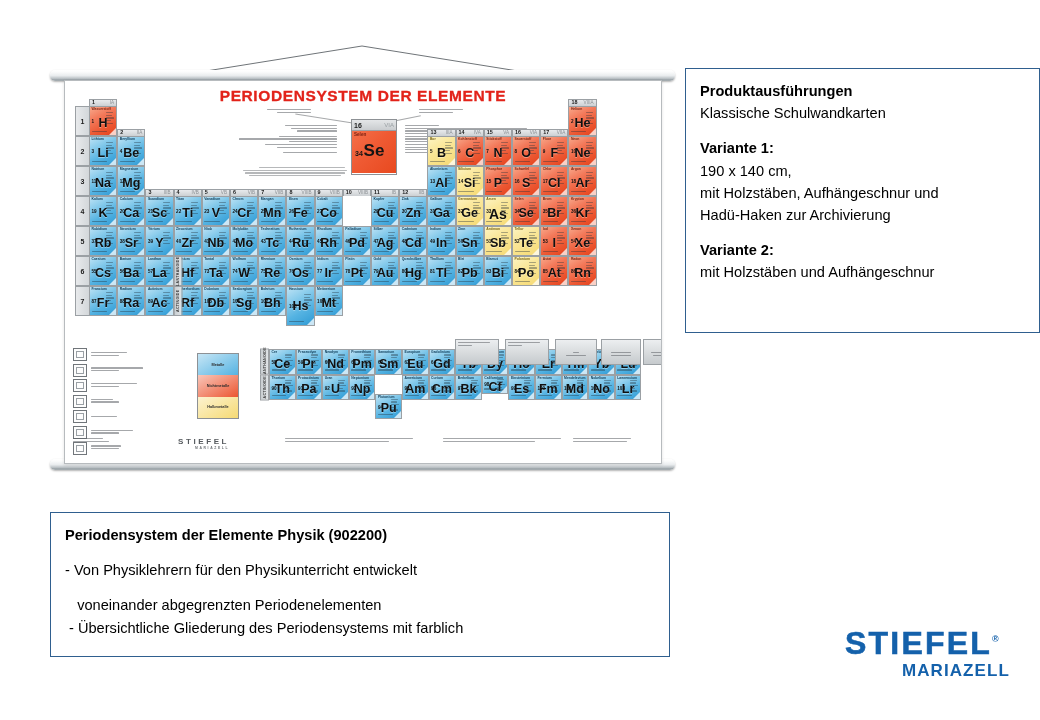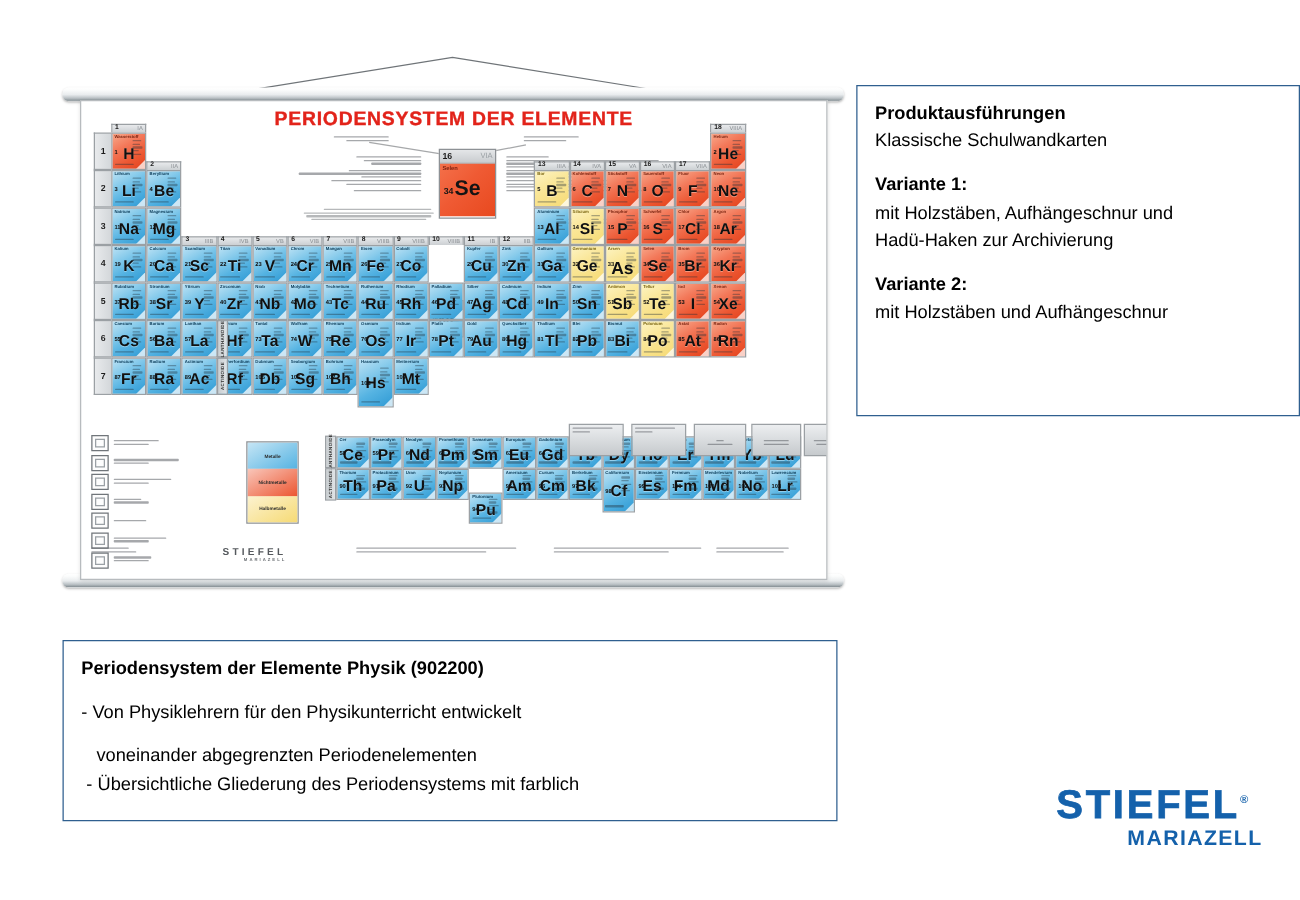--- a/index.html
+++ b/index.html
@@ -2001,21 +2001,21 @@
             <span class="microline micro" style="width: 6px; opacity: 0.38; background: rgb(34, 48, 58);"></span>
             <span class="microline micro" style="width: 8px; opacity: 0.38; background: rgb(34, 48, 58);"></span>
             <span class="microline micro" style="width: 5px; opacity: 0.38; background: rgb(34, 48, 58);"></span>
             <span class="microline micro" style="width: 7px; opacity: 0.38; background: rgb(34, 48, 58);"></span>
           </div>
           <div class="brow">
             <span class="microline micro" style="width: 14.63px; opacity: 0.4; background: rgb(34, 48, 58);"></span>
           </div>
           <div class="corner"></div>
         </div>
-        <div class="cell c-metal" style="left: 408.8px; top: 285.5px; width: 26.6px; height: 35px;">
+        <div class="cell c-metal" style="left: 408.8px; top: 285.5px; width: 26.6px; height: 19px;">
           <span class="nm" style="font-size: 3.4px; color: rgb(16, 65, 94);">Californium</span>
           <span class="sym" style="font-size: 12.5px;">Cf</span>
           <span class="z" style="font-size: 4.6px;">98</span>
           <div class="rcol">
             <span class="microline micro" style="width: 7px; opacity: 0.38; background: rgb(34, 48, 58);"></span>
             <span class="microline micro" style="width: 6px; opacity: 0.38; background: rgb(34, 48, 58);"></span>
             <span class="microline micro" style="width: 8px; opacity: 0.38; background: rgb(34, 48, 58);"></span>
             <span class="microline micro" style="width: 5px; opacity: 0.38; background: rgb(34, 48, 58);"></span>
             <span class="microline micro" style="width: 7px; opacity: 0.38; background: rgb(34, 48, 58);"></span>
           </div>
@@ -2226,20 +2226,21 @@
     </div>
 
   </div>
 </div>
 
 <div class="panel" id="panel-variants">
   <p class="b">Produktausführungen</p>
   <p>Klassische Schulwandkarten</p>
   <p class="sp"></p>
   <p class="b">Variante 1:</p>
+  <p>190 x 140 cm,</p>
   <p>mit Holzstäben, Aufhängeschnur und</p>
   <p>Hadü-Haken zur Archivierung</p>
   <p class="sp"></p>
   <p class="b">Variante 2:</p>
   <p>mit Holzstäben und Aufhängeschnur</p>
 </div>
 
 <div class="panel" id="panel-product">
   <p class="b">Periodensystem der Elemente Physik (902200)</p>
   <p class="sp"></p>

